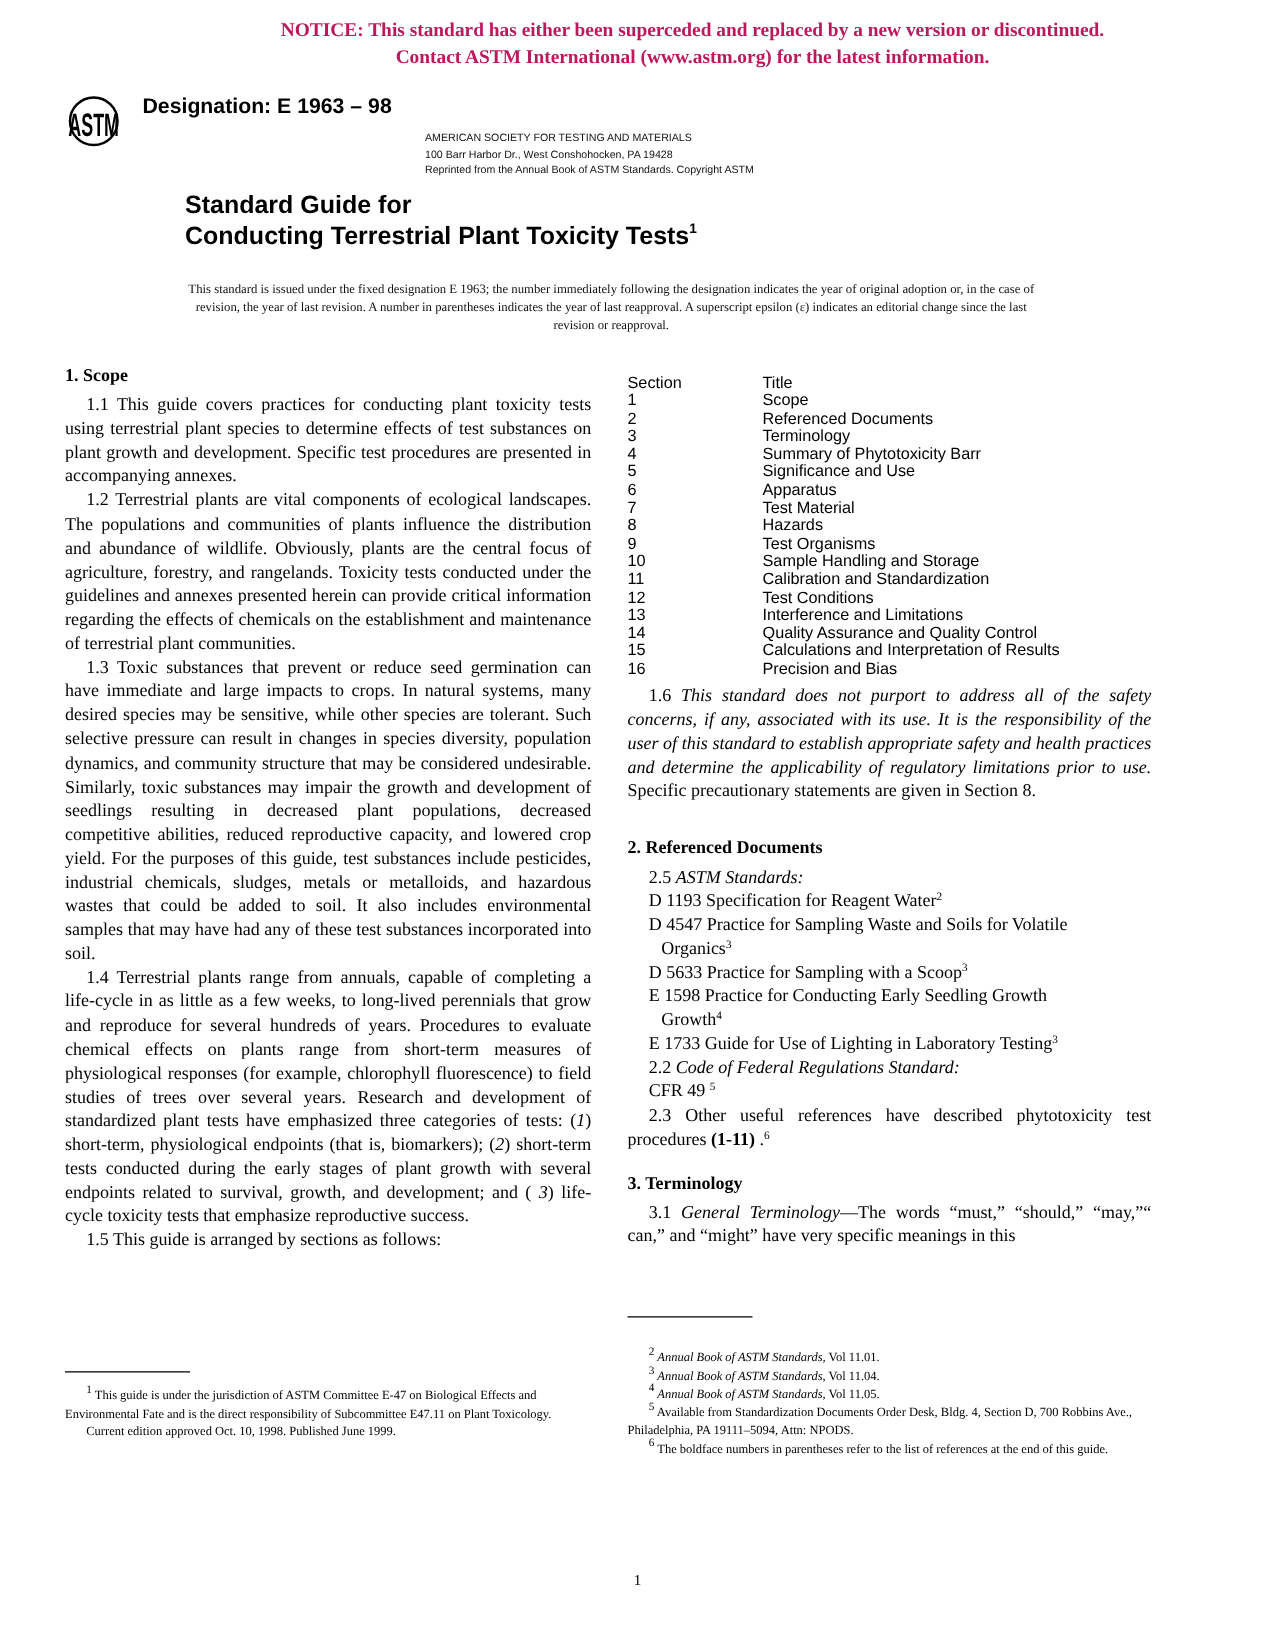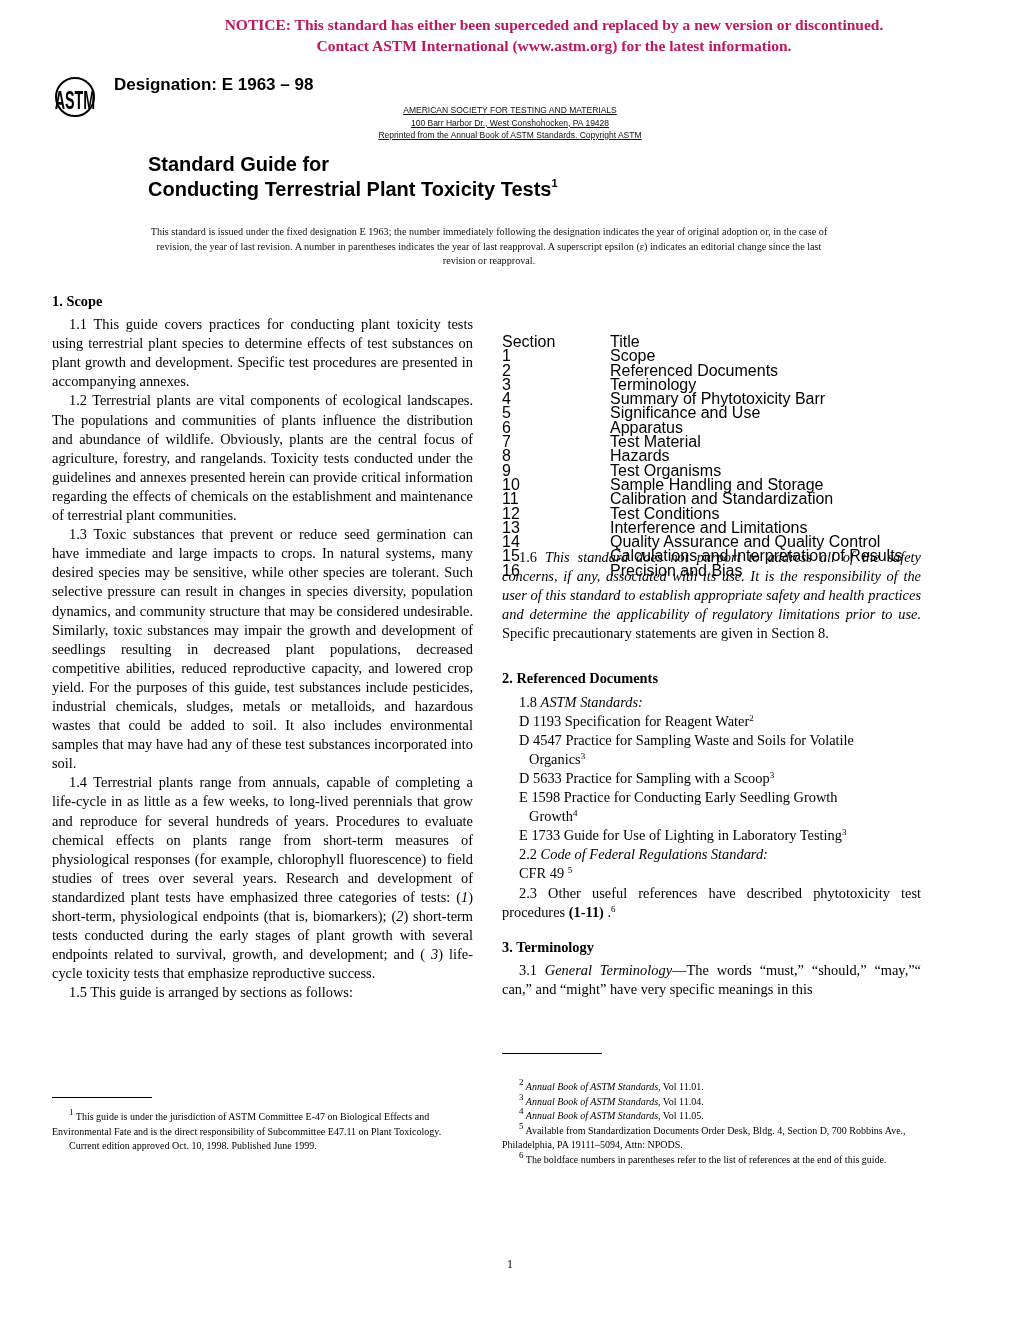--- a/index.html
+++ b/index.html
@@ -6,41 +6,41 @@
   body { width: 1020px; height: 1320px; position: relative; overflow: hidden; color: #000; }
 
   #notice { position: absolute; top: 14px; left: 0; width: 1020px; text-align: center;
             color: #be185d; font-family: "Liberation Serif", serif; font-weight: bold;
             font-size: 15.5px; line-height: 21px; padding-left: 44px; }
 
   #logo { position: absolute; left: 54px; top: 76px; width: 50px; height: 40px; }
   #designation { position: absolute; left: 114px; top: 75px; font-family: "Liberation Sans", sans-serif;
                  font-weight: bold; font-size: 17px; }
 
-  #publisher { position: absolute; left: 340px; top: 104px; width: 340px; text-align: center;
-               font-family: "Liberation Sans", sans-serif; font-size: 8.5px; line-height: 12.5px; color: #111; text-decoration: underline; }
+  #publisher { position: absolute; left: 340px; top: 104px; width: 340px; 
+               font-family: "Liberation Sans", sans-serif; font-size: 8.5px; line-height: 12.5px; color: #111; }
 
   #title { position: absolute; left: 148px; top: 152px; font-family: "Liberation Sans", sans-serif;
            font-weight: bold; font-size: 20px; line-height: 25px; }
   #title sup { font-size: 11px; vertical-align: 9px; line-height: 0; }
 
   #issuance { position: absolute; left: 148px; top: 225px; width: 682px; font-family: Liberation Serif, serif;
               font-size: 10.2px; line-height: 14.5px; text-align: center; color: #111; }
 
   .col { position: absolute; font-family: "Liberation Serif", serif; font-size: 14.4px;
          line-height: 19.1px; text-align: justify; }
   #left-col { left: 52px; top: 292px; width: 421px; }
   #right-col { left: 502px; top: 548px; width: 419px; }
 
   .sec-head { font-weight: bold; font-size: 14.4px; margin: 0 0 4px 0; }
   .para { margin: 0; text-indent: 17px; hyphens: auto; }
   .para i { font-style: italic; }
 
   #toc { position: absolute; left: 502px; top: 299px; font-family: "Liberation Sans", sans-serif;
-         font-size: 16px; line-height: 14.3px; margin-top: 36px; }
+         font-size: 13px; line-height: 14.3px; }
   #toc .row { display: flex; }
   #toc .num { width: 108px; }
 
   .ref-line { margin: 0; padding-left: 17px; text-align: justify; }
   .ref-line.cont { padding-left: 27px; }
   .ref-line sup, .fn sup, .para sup { font-size: 9px; vertical-align: 5px; line-height: 0; }
 
   .rule { height: 1px; background: #000; width: 100px; }
   .fn { font-family: "Liberation Serif", serif; font-size: 10px; line-height: 14.5px; margin: 0; text-indent: 17px; }
 
@@ -158,21 +158,21 @@
         <span class="num">16</span>
         <span>Precision and Bias</span>
       </div>
     </div>
 </div>
 
 <div id="right-col" class="col">
   <p class="para"><span>1.6 </span><i>This standard does not purport to address all of the safety concerns, if any, associated with its use. It is the responsibility of the user of this standard to establish appropriate safety and health practices and determine the applicability of regulatory limitations prior to use.</i><span> Specific precautionary statements are given in Section 8.</span></p>
 
   <div class="sec-head" style="margin-top:26px">2.  Referenced Documents</div>
-  <p class="ref-line"><span>1.8 </span><i>ASTM Standards:</i></p>
+  <p class="ref-line"><span>2.5 </span><i>ASTM Standards:</i></p>
   <div id="ref-list">
       <p class="ref-line"><span>D 1193</span>  <span>Specification for Reagent Water</span><sup>2</sup></p>
       <p class="ref-line"><span>D 4547</span>  <span>Practice for Sampling Waste and Soils for Volatile</span></p>
       <p class="ref-line cont"><span>Organics</span><sup>3</sup></p>
       <p class="ref-line"><span>D 5633</span>  <span>Practice for Sampling with a Scoop</span><sup>3</sup></p>
       <p class="ref-line"><span>E 1598</span>  <span>Practice for Conducting Early Seedling Growth</span></p>
       <p class="ref-line cont"><span>Growth</span><sup>4</sup></p>
       <p class="ref-line"><span>E 1733</span>  <span>Guide for Use of Lighting in Laboratory Testing</span><sup>3</sup></p>
     </div>
   <p class="ref-line"><span>2.2  </span><i>Code of Federal Regulations Standard:</i></p>

